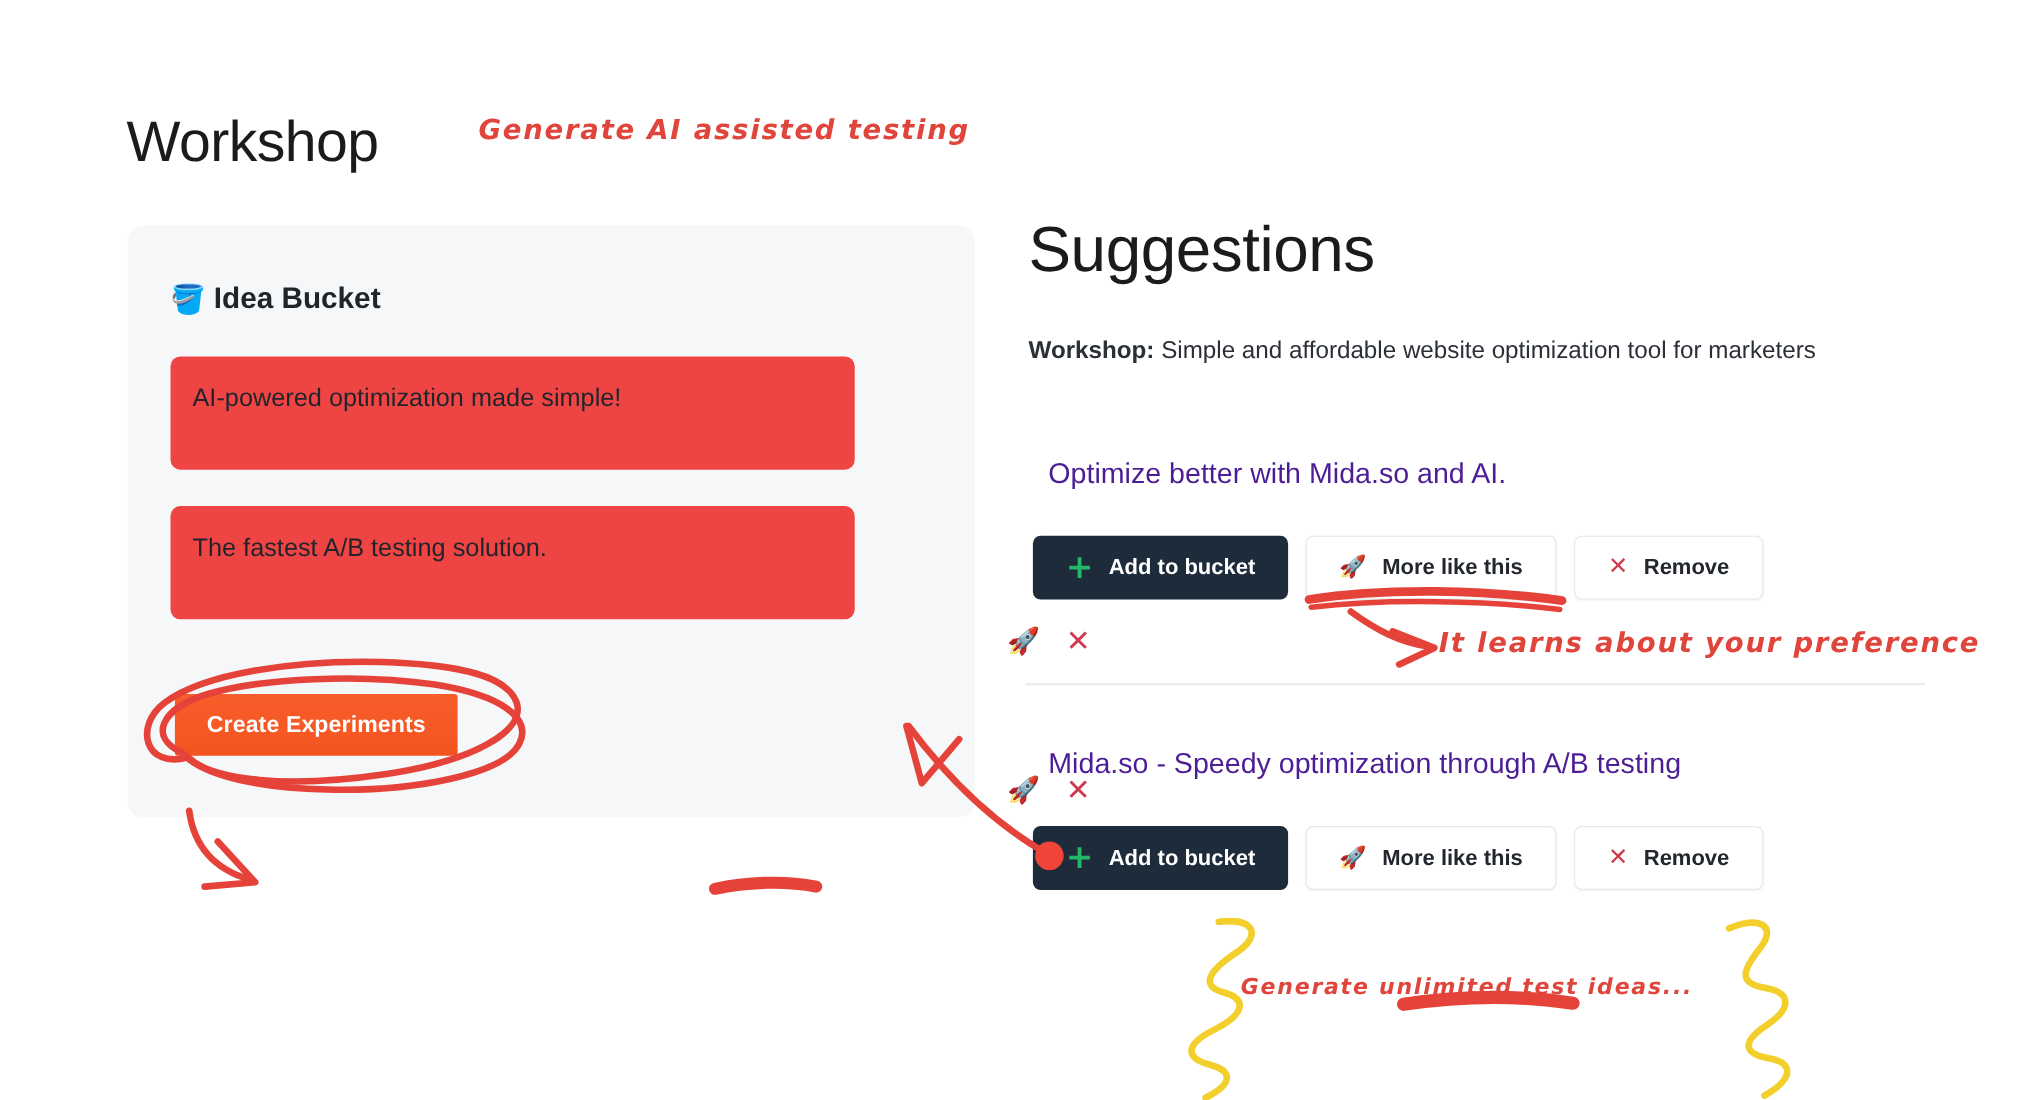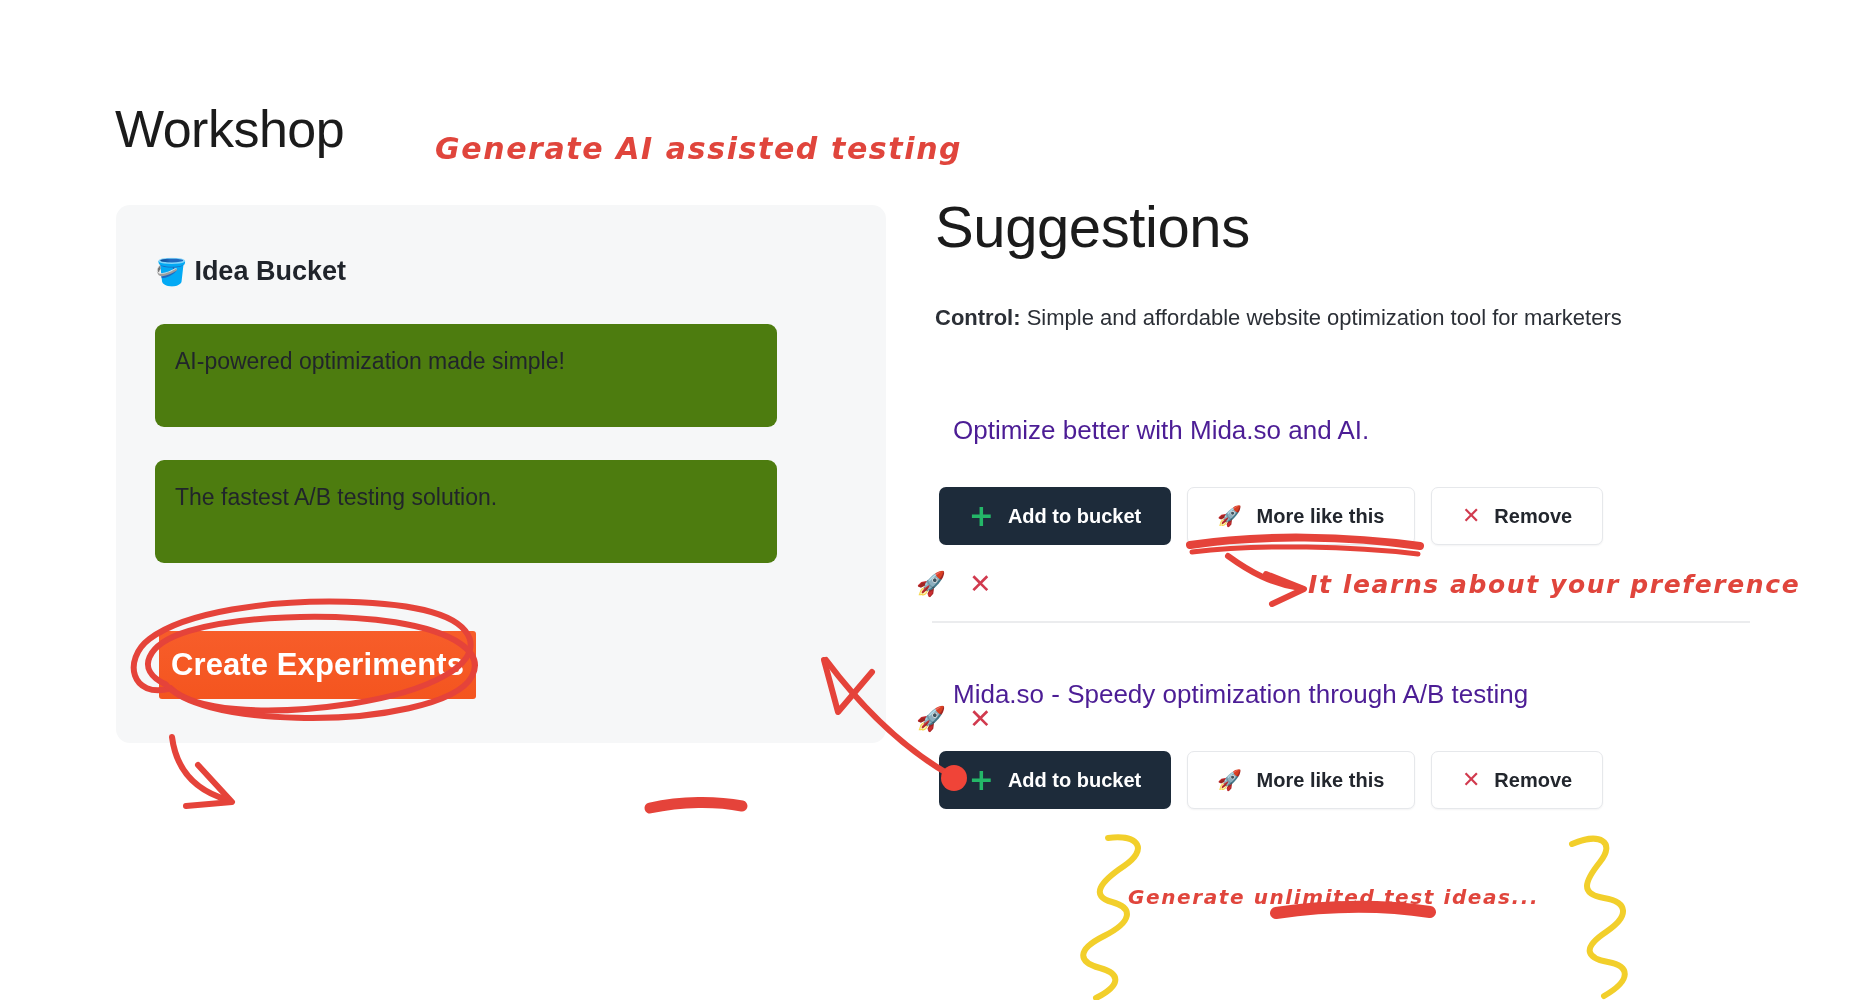--- a/index.html
+++ b/index.html
@@ -57,21 +57,21 @@
     gap: 7px;
     white-space: nowrap;
   }
   .bucket-emoji { font-size: 26px; line-height: 1; }
 
   .idea-input {
     position: absolute;
     left: 39px;
     width: 622px;
     height: 103px;
-    background: #4d7c0f;
+    background: #ef4444;
     border-radius: 9px;
     border: none;
     box-sizing: border-box;
     padding: 22px 20px;
     font-family: "Liberation Sans", sans-serif;
     font-size: 23px;
     color: #21252b;
     outline: none;
     resize: none;
     overflow: hidden;
@@ -96,25 +96,25 @@
     color: #d13a4e;
     font-weight: 700;
     cursor: pointer;
     font-family: "DejaVu Sans", sans-serif;
   }
 
   .create-btn {
     position: absolute;
     left: 159px;
     top: 631px;
-    padding: 16px 12px;
+    padding: 16px 29px;
     background: #f45a28;
     background: linear-gradient(180deg,#f75d2a 0%, #f4551f 100%);
     color: #ffffff;
-    font-size: 31px;
+    font-size: 21px;
     font-weight: 700;
     border: none;
     border-radius: 3px;
     cursor: pointer;
     font-family: "Liberation Sans", sans-serif;
     letter-spacing: 0.1px;
   }
 
   
   .sugg-title {
@@ -211,21 +211,21 @@
   }
   .hand {
     position: absolute;
     color: #e0453c;
     font-family: "DejaVu Sans", sans-serif;
     font-style: italic;
     font-weight: 700;
     letter-spacing: 1.6px;
     white-space: nowrap;
   }
-  .hand-head { left: 435px; top: 102px; font-size: 30px; line-height: 1.28; margin-top: 28px; }
+  .hand-head { left: 435px; top: 102px; font-size: 25px; line-height: 1.28; }
   .hand-launch { left: 246px; top: 770px; font-size: 25px; }
   .hand-learn { left: 1308px; top: 570px; font-size: 25px; }
   .hand-unlimited { left: 1128px; top: 885px; font-size: 20px; }
 </style>
 </head>
 <body>
 
 <div id="root">
 
   <div class="page-title">Workshop</div>
@@ -249,21 +249,21 @@
       <span class="act-rocket">🚀</span>
       <span class="act-x">✕</span>
     </div>
   </div>
 
   <button class="create-btn">Create Experiments</button>
 
   <div class="sugg-title">Suggestions</div>
 
   <div class="sugg-control">
-    <b>Control:</b>
+    <b>Workshop:</b>
     <span>Simple and affordable website optimization tool for marketers</span>
   </div>
 
   <div class="sugg-item-text" style="top:415px">Optimize better with Mida.so and AI.</div>
 
   <div class="btn-row" style="left:939px; top:487px">
     <button class="btn btn-primary">
       <span class="plus-icon">+</span>
       <span>Add to bucket</span>
     </button>

